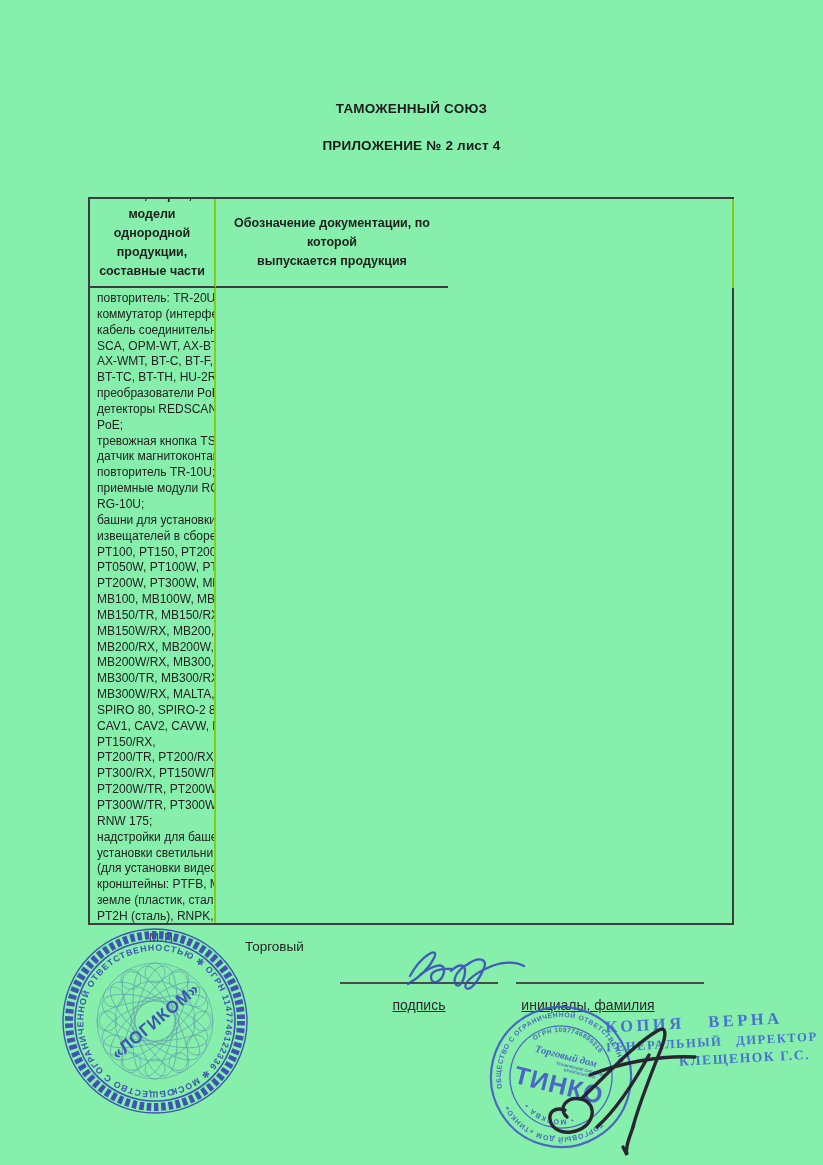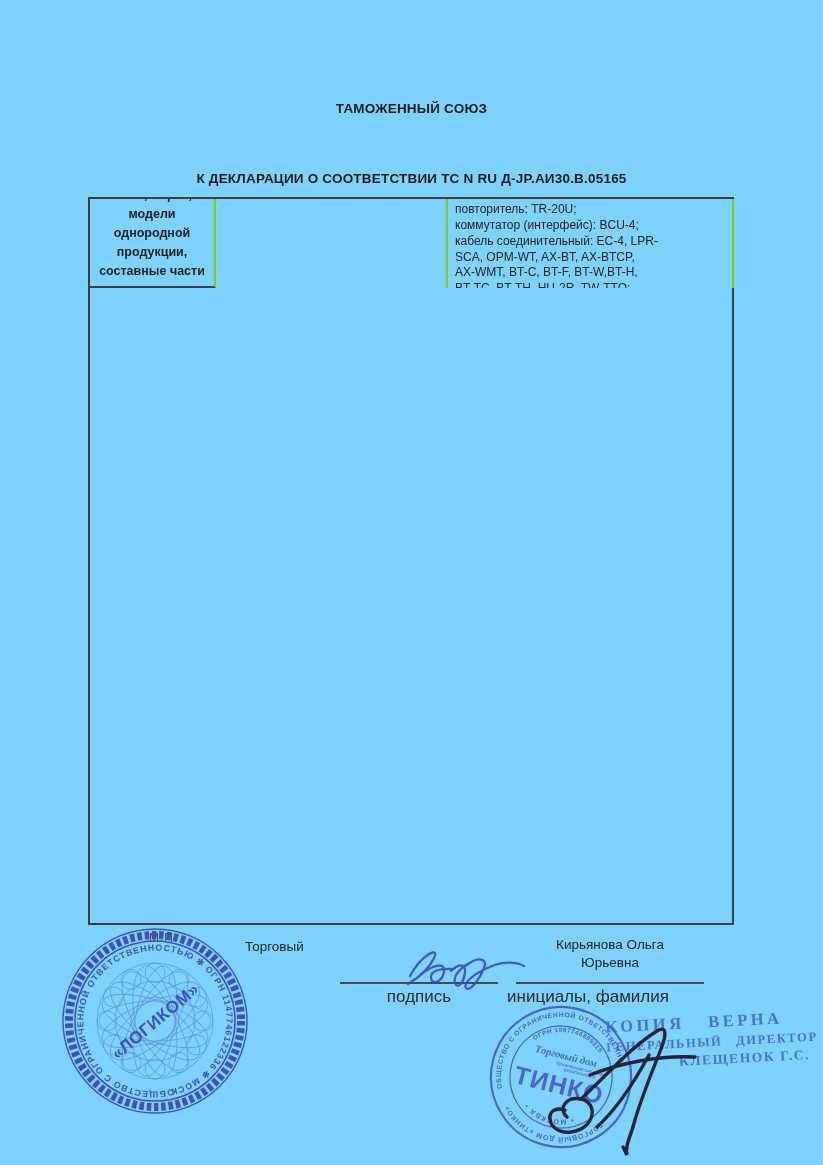--- a/index.html
+++ b/index.html
@@ -1,34 +1,34 @@
 <!DOCTYPE html>
 <html><head>
 <meta charset="utf-8">
 <style>
   html,body{margin:0;padding:0;background:#ffffff;}
   .page{
-    position:relative;width:823px;height:1165px;background:#7dd3fc;
+    position:relative;width:823px;height:1165px;background:#86efac;
     font-family:"Liberation Sans",sans-serif;color:#1f1f1f;overflow:hidden;
   }
   .hdr{position:absolute;left:0;width:823px;text-align:center;font-weight:bold;font-size:13.5px;letter-spacing:.2px;color:#1b1b1b;}
   .tbl{
     position:absolute;left:88px;top:197px;width:646px;height:728px;
     border:2px solid #3d3d3d;box-sizing:border-box;
     display:grid;grid-template-columns:126px 232px 286px;grid-template-rows:89px 1fr;
   }
   .cell{box-sizing:border-box;overflow:hidden;}
   .b-r{border-right:2px solid #84cc16;}
   .b-b{border-bottom:2px solid #3d3d3d;}
   .th{display:flex;align-items:center;justify-content:center;text-align:center;
       font-weight:bold;font-size:12.5px;line-height:19px;white-space:pre-line;padding:2px 4px;}
   .body-col2{font-size:12px;line-height:15.85px;white-space:pre;padding:3px 17px 0 7px;color:#222;}
   .lbl{position:absolute;font-size:13.5px;color:#242424;}
   .sig-line{position:absolute;border-top:2px solid #4a4a4a;height:0;}
-  .cap{position:absolute;text-align:center;font-size:17px;color:#2a2a2a;padding-top:3px;}
+  .cap{position:absolute;text-align:center;font-size:14px;color:#2a2a2a;padding-top:13px;text-decoration:underline;}
   .name-block{position:absolute;text-align:center;font-size:13.5px;line-height:18px;white-space:pre-line;color:#242424;}
   .mp{position:absolute;font-size:12px;color:#4a4a4a;letter-spacing:1px;}
   .stamp-copy{
     position:absolute;left:606px;top:1012px;width:214px;transform:rotate(-3deg);
     color:#4468d4;font-family:"Liberation Serif",serif;font-weight:bold;opacity:.92;
   }
   .stamp-copy .l1{font-size:16.5px;letter-spacing:3.5px;word-spacing:16px;white-space:nowrap;}
   .stamp-copy .l2{font-size:12.5px;letter-spacing:1.6px;word-spacing:9px;margin-top:3px;white-space:nowrap;}
   .stamp-copy .l3{font-size:13.5px;letter-spacing:1.6px;margin-top:2px;padding-left:72px;white-space:nowrap;}
   svg{position:absolute;}
@@ -36,27 +36,29 @@
   .st-tinko{left:486px;top:1002px;opacity:.88;}
   .sig-blue{left:396px;top:944px;}
   .sig-dark{left:535px;top:1015px;}
 </style>
 </head>
 <body>
 
 <div class="page">
 
   <div class="hdr" style="top:101px">ТАМОЖЕННЫЙ СОЮЗ</div>
-  <div class="hdr" style="top:171px">К ДЕКЛАРАЦИИ О СООТВЕТСТВИИ ТС N RU Д-JP.АИ30.В.05165</div>
+  <div class="hdr" style="top:138px">ПРИЛОЖЕНИЕ № 2 лист 4</div>
 
   <div class="tbl">
     <div class="cell th b-r b-b">Наименование, типы, марки,
 модели однородной
 продукции, составные части
 изделия или комплекса</div>
+    <div class="cell th b-b">Обозначение документации, по которой
+выпускается продукция</div>
     <div class="cell b-r"></div>
     <div class="cell b-r body-col2">повторитель: TR-20U;
 коммутатор (интерфейс): BCU-4;
 кабель соединительный: EC-4, LPR-
 SCA, OPM-WT, AX-BT, AX-BTCP,
 AX-WMT, BT-C, BT-F, BT-W,BT-H,
 BT-TC, BT-TH, HU-2R, TW-TTO;
 преобразователи PoE IP: PIE-1;
 детекторы REDSCAN: RLS-3060SH-
 PoE;
@@ -90,22 +92,20 @@
 (для установки видеокамер);
 кронштейны: PTFB, MBFB, MAFB на
 земле (пластик, сталь), PTWB (сталь),
 PT2H (сталь), RNPK, MB3SB, MBSB</div>
     <div class="cell"></div>
   </div>
 
   <div class="lbl" style="left:245px;top:939px">Торговый</div>
   <div class="sig-line" style="left:340px;top:982px;width:158px"></div>
   <div class="cap" style="left:340px;top:984px;width:158px">подпись</div>
-  <div class="name-block" style="left:505px;top:936px;width:210px">Кирьянова Ольга
-Юрьевна</div>
   <div class="sig-line" style="left:516px;top:982px;width:188px"></div>
   <div class="cap" style="left:494px;top:984px;width:188px">инициалы, фамилия</div>
   <div class="mp" style="left:149px;top:931px">М.П.</div>
 
   <svg class="sig-blue" width="145" height="52" viewBox="0 0 145 52">
     <g fill="none" stroke="#3a4cb8" stroke-width="2.3" stroke-linecap="round" opacity=".9">
       <path d="M 14 32 C 26 10, 44 2, 38 14 C 33 25, 22 34, 12 40"></path>
       <path d="M 24 31 C 38 20, 50 18, 48 28 C 46 38, 36 42, 35 34 C 34 27, 44 24, 55 25"></path>
       <path d="M 55 27 C 62 20, 70 19, 69 28 C 68 38, 62 46, 59 39 C 57 33, 63 25, 72 20"></path>
       <path d="M 72 20 C 82 13, 92 14, 88 24 C 83 36, 74 48, 70 44 C 67 40, 76 30, 96 22 C 110 17, 120 18, 128 22"></path>

